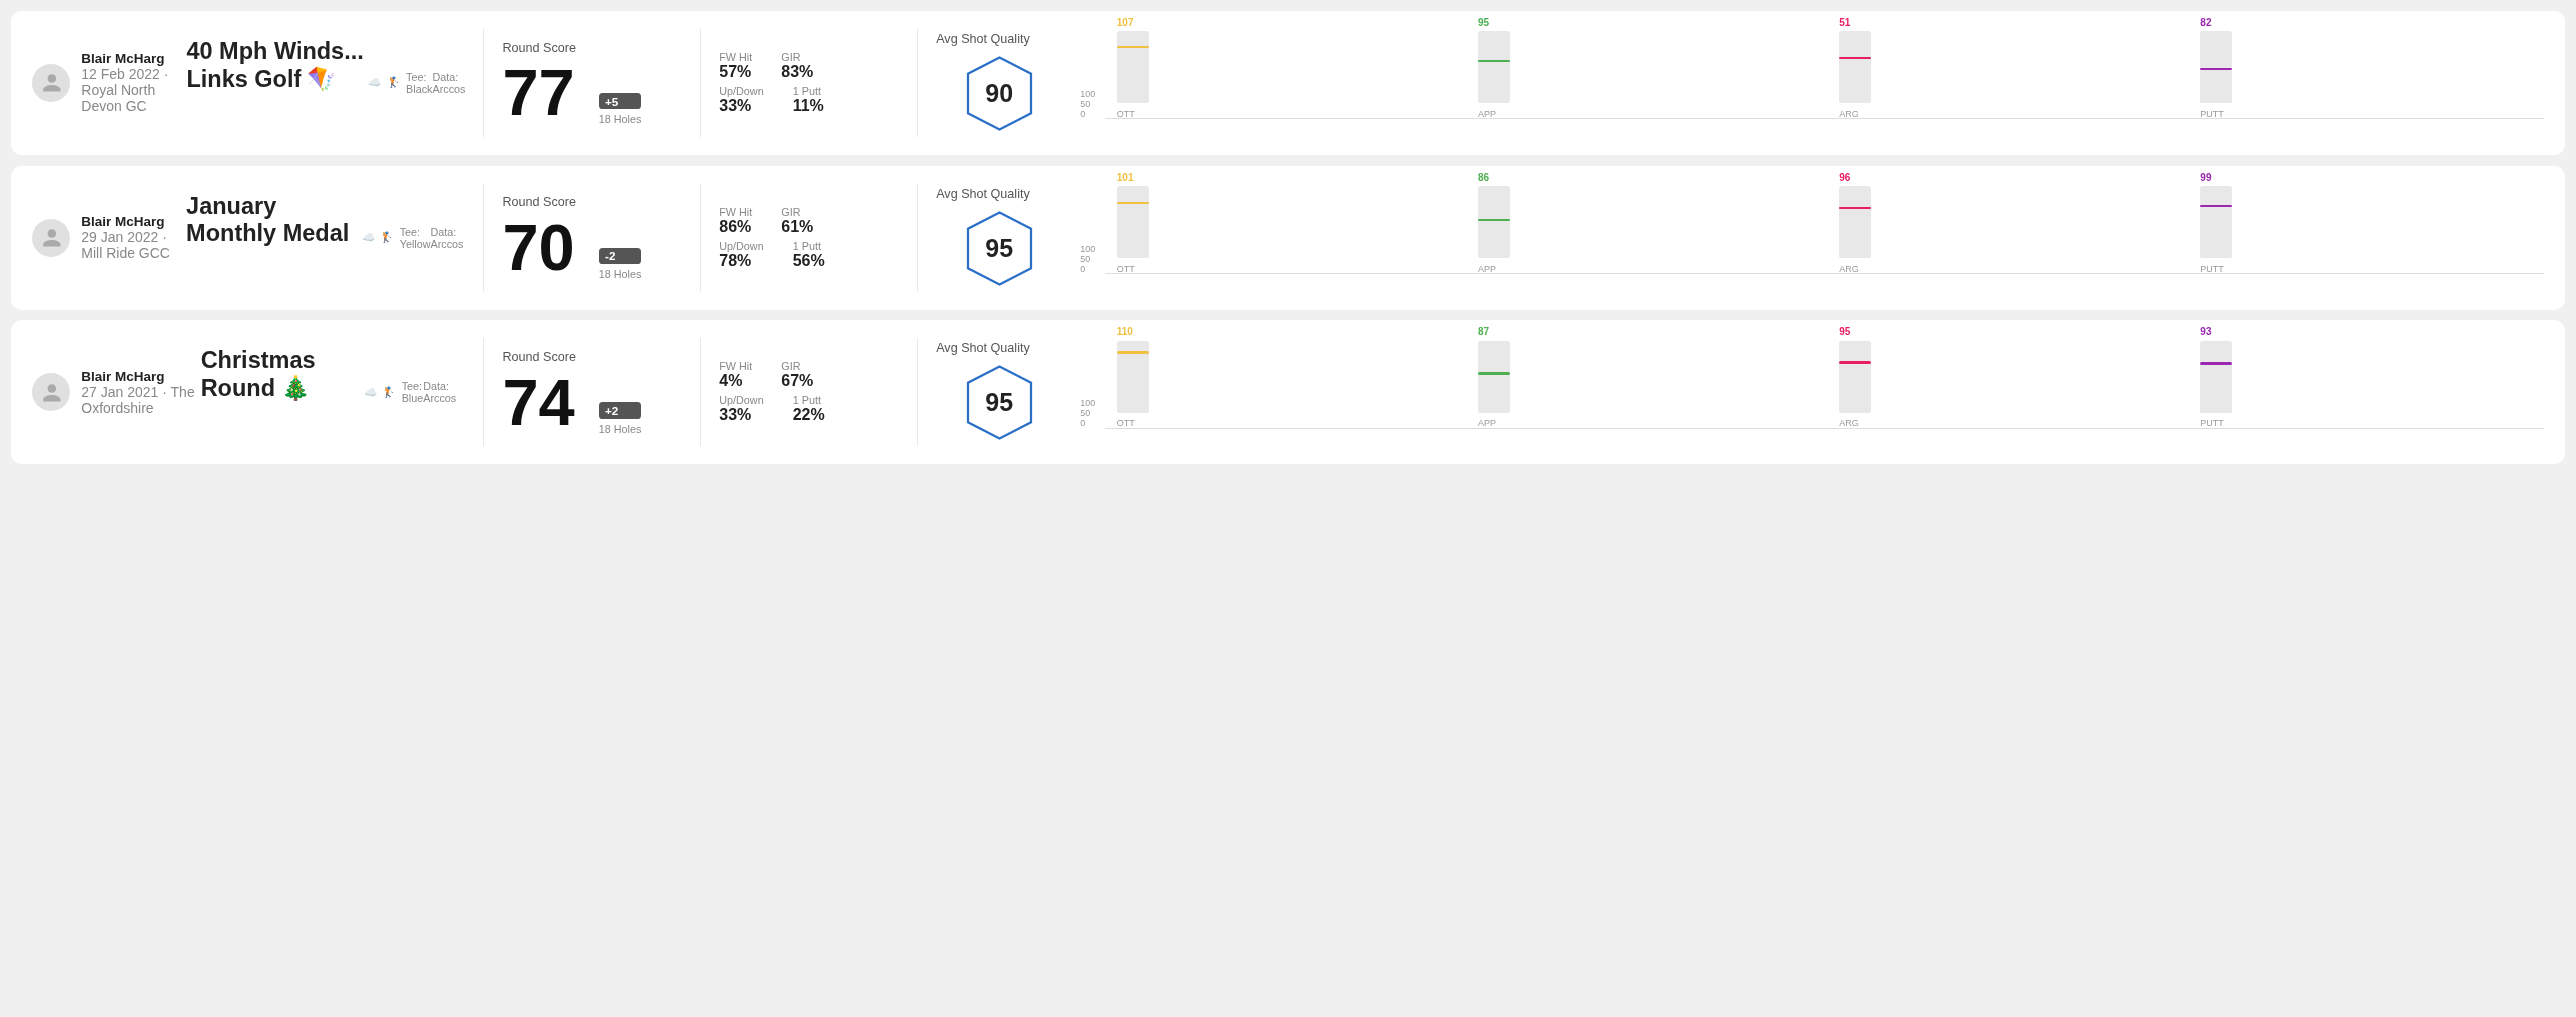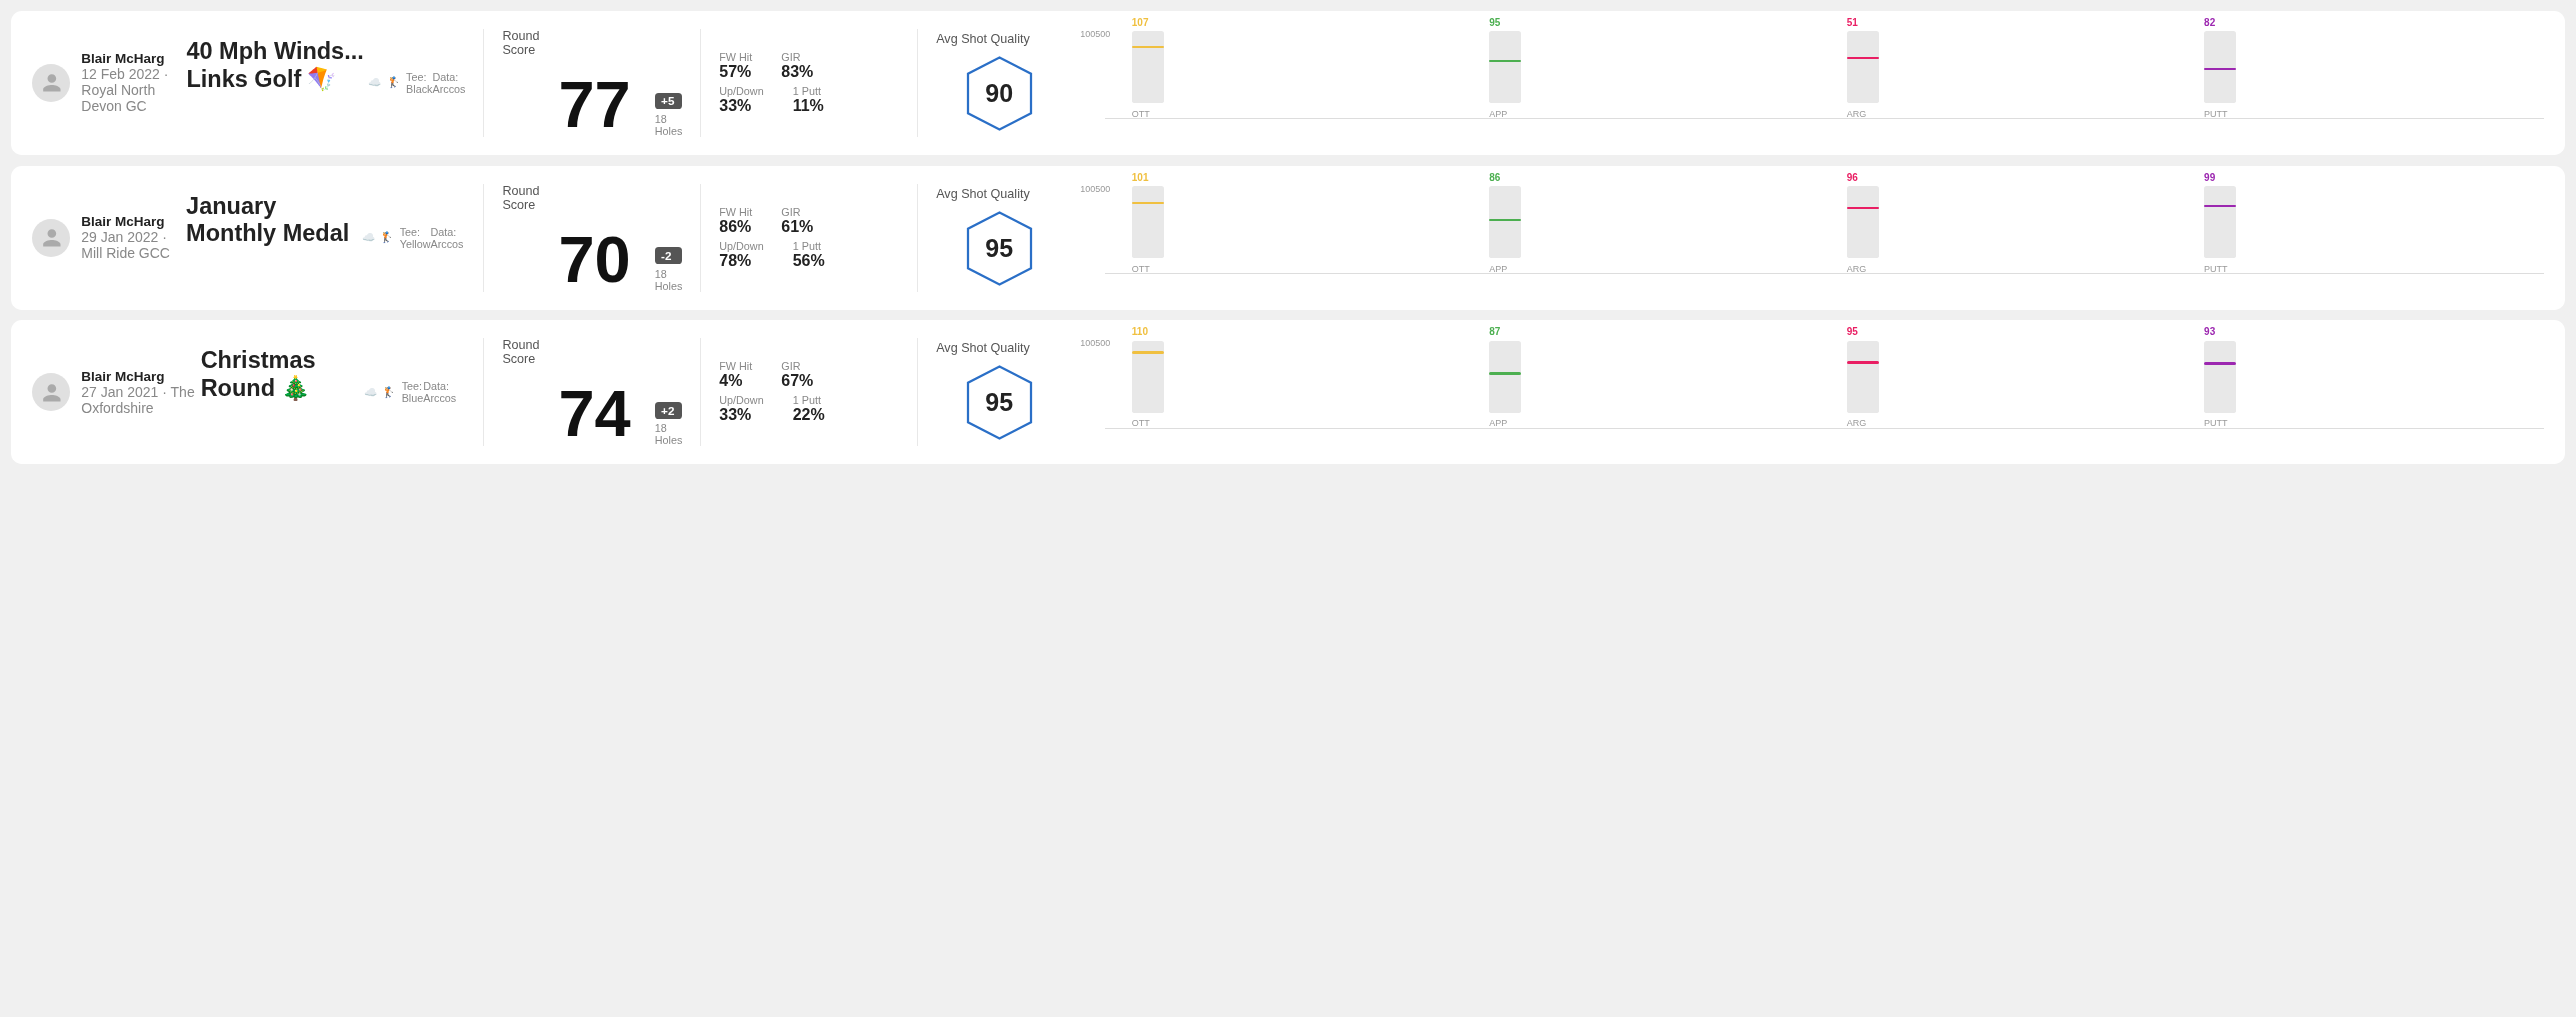--- a/index.html
+++ b/index.html
@@ -68,21 +68,21 @@
       gap: 5.4px;
     }
     .divider {
       width: 0.9px;
       background: #e8e8e8;
       margin: 0 18px;
     }
     .score-section {
       flex: 0 0 180px;
       display: flex;
-      flex-direction: row;
+      flex-direction: column;
       justify-content: center;
     }
     .score-label {
       font-size: 12.6px;
       color: #555;
       margin-bottom: 5.4px;
     }
     .score-row {
       display: flex;
       align-items: flex-end;
@@ -174,22 +174,22 @@
     .bar-chart {
       display: flex;
       align-items: flex-end;
       gap: 18px;
       height: 108px;
       position: relative;
       padding-bottom: 18px;
     }
     .chart-y-labels {
       display: flex;
-      flex-direction: row;
-      justify-content: space-between;
+      flex-direction: column;
+      justify-content: flex-end;
       height: 90px;
       margin-right: 3.6px;
       font-size: 9px;
       color: #999;
     }
     .bar-group {
       display: flex;
       flex-direction: column;
       align-items: flex-start;
       gap: 1.8px;

